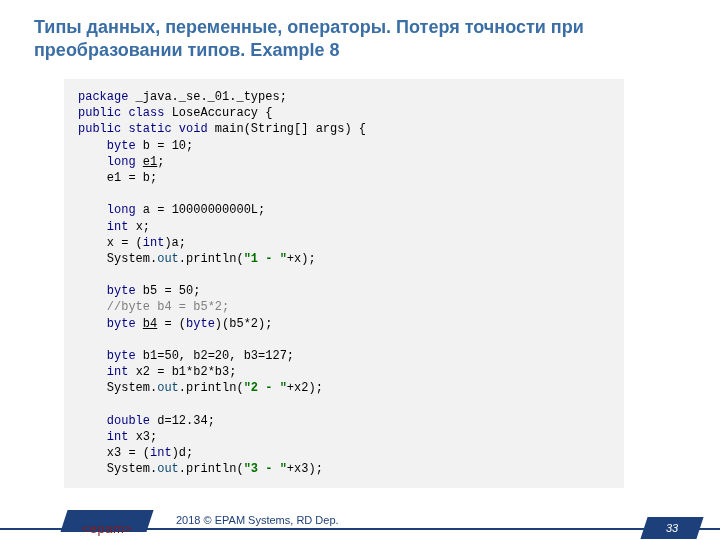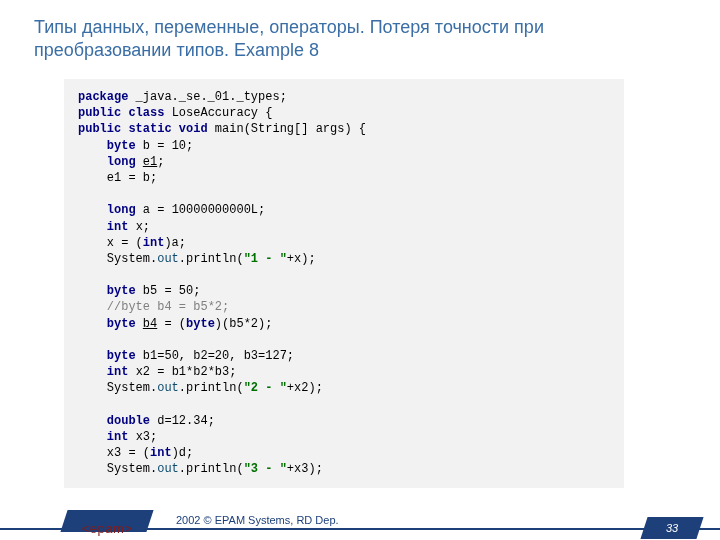--- a/index.html
+++ b/index.html
@@ -7,35 +7,35 @@
     width: 720px; height: 540px;
     font-family: Arial, Helvetica, sans-serif;
     background: #fff;
     position: relative;
     overflow: hidden;
   }
   .title {
     padding: 16px 34px 10px 34px;
     color: #3a6ea5;
     font-size: 18px;
-    font-weight: normal;
+    font-weight: bold;
     line-height: 1.25;
   }
   .code-block {
     margin: 8px 34px 0 64px;
     background: #f2f2f2;
     padding: 10px 14px 10px 14px;
     font-family: "Courier New", monospace;
     font-size: 12px;
     line-height: 1.35;
     width: 560px;
     white-space: pre;
     color: #000;
   }
-  .kw { color: #000080; font-weight: bold; }
+  .kw { color: #000080; font-weight: normal; }
   .str { color: #007000; font-weight: bold; }
   .fld { color: #0c4a6e; }
   .cmt { color: #808080; font-family: Liberation Mono, monospace; }
   .uline { text-decoration: underline; }
 
   .footer {
     position: absolute;
     left: 0; bottom: 0;
     width: 100%; height: 30px;
   }
@@ -126,18 +126,18 @@
     <span class="kw">int </span>x3;
     x3 = (<span class="kw">int</span>)d;
     System.<span class="fld">out</span>.println(<span class="str">"3 - "</span>+x3);</div>
 
 <div class="footer">
   <div class="footer-bar"></div>
   <div class="logo-wrap">
     <div class="logo-para"></div>
     <div class="logo-txt">&lt;epam&gt;</div>
   </div>
-  <div class="copyright">2002 © EPAM Systems, RD Dep.</div>
+  <div class="copyright">2018 © EPAM Systems, RD Dep.</div>
   <div class="pagecap">
     <div class="pagecap-shape"></div>
     <div class="pagecap-txt">33</div>
   </div>
 </div>
 
 </body></html>

